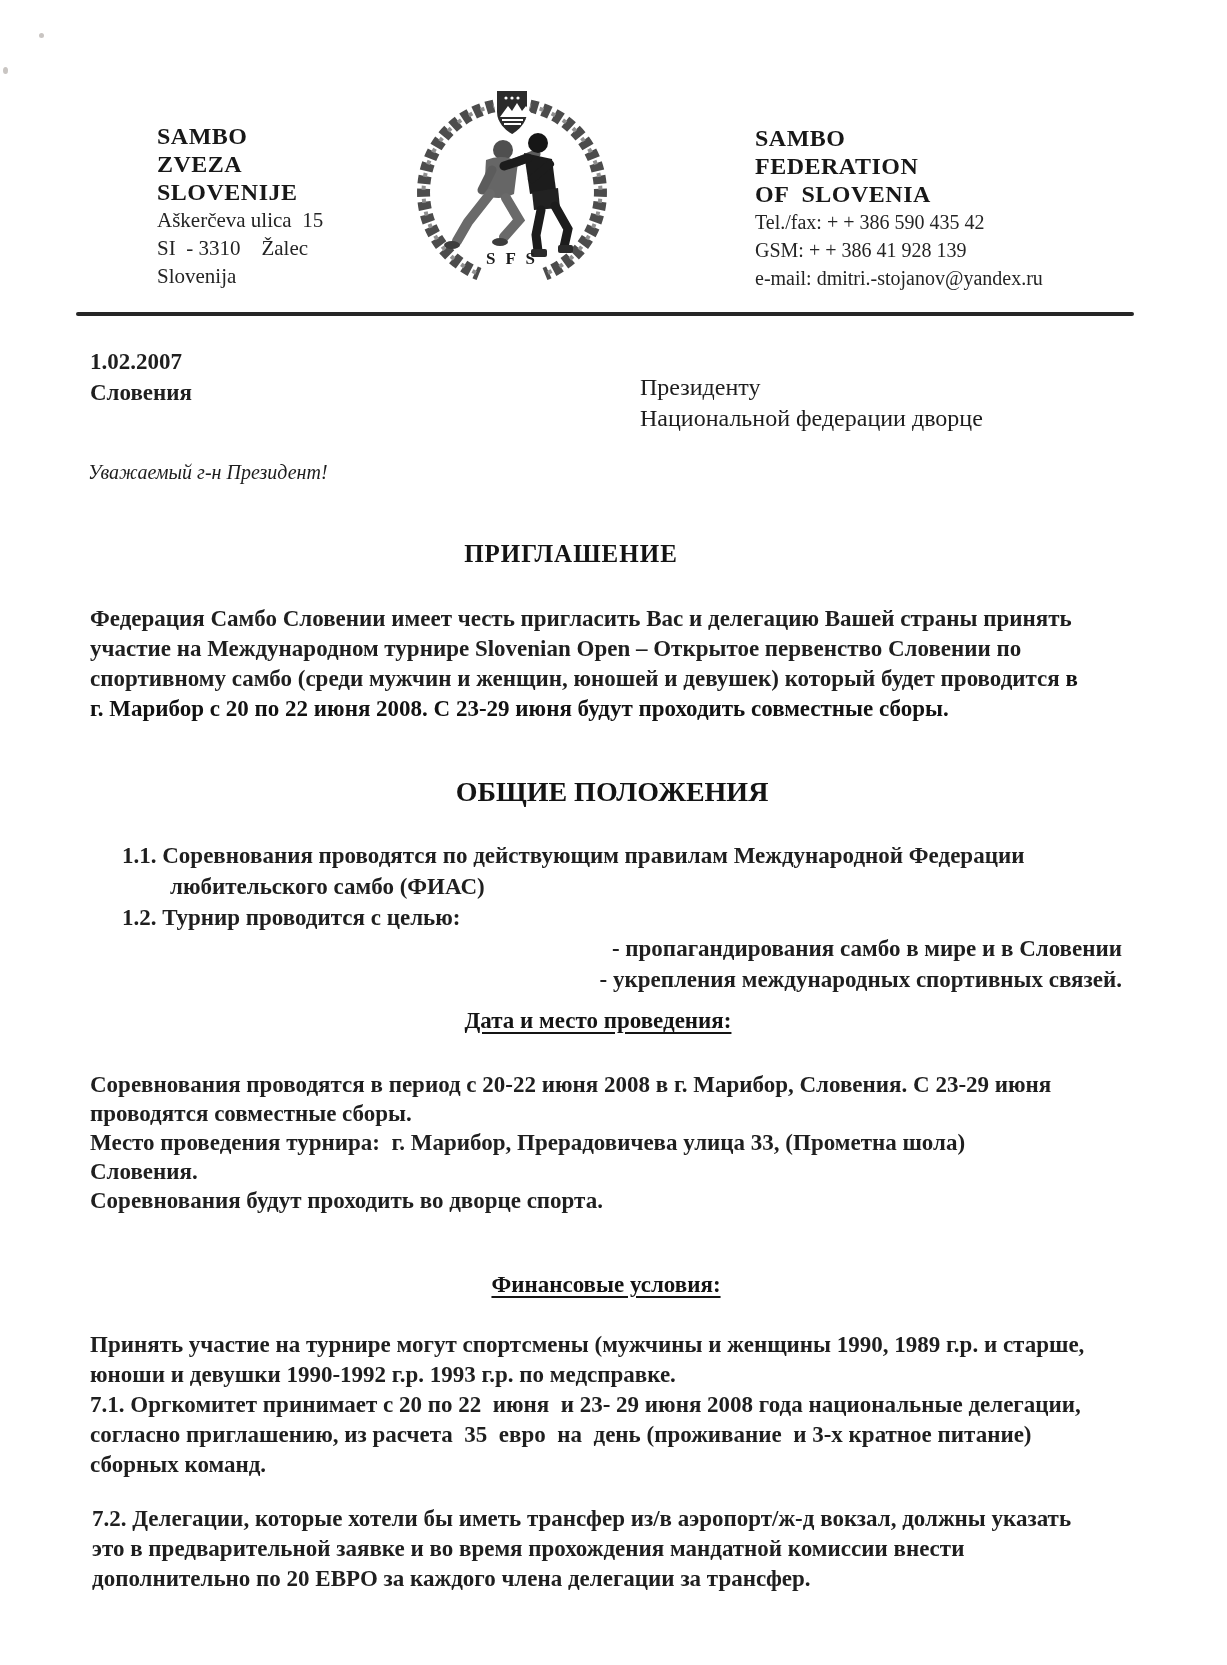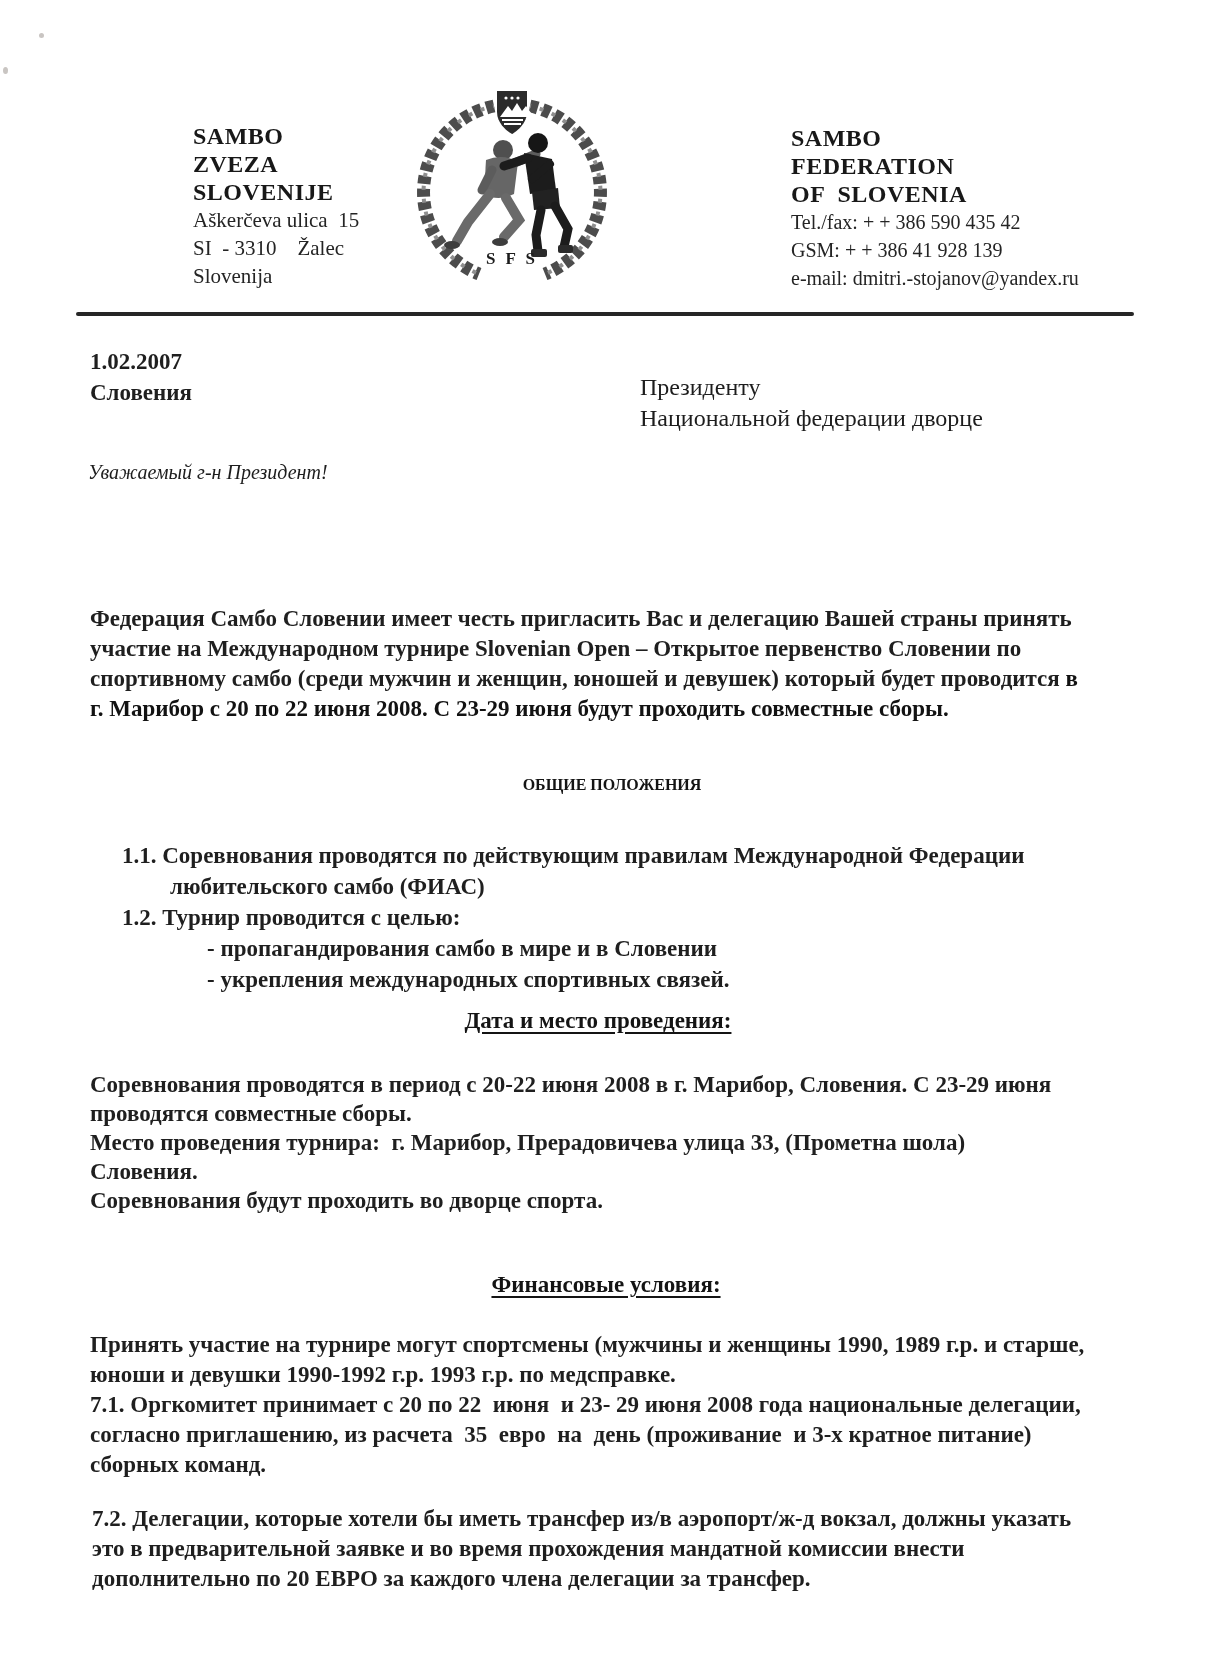--- a/index.html
+++ b/index.html
@@ -12,50 +12,50 @@
     color: #1d1d1d;
     overflow: hidden;
   }
   .abs { position: absolute; }
   .pre { white-space: pre-wrap; }
 
   
   .speck { position: absolute; background: #c9c5c2; border-radius: 50%; }
 
   
-  .org-block { line-height: 28px; margin-left: 36px; }
+  .org-block { line-height: 28px; }
   .org-name { font-weight: bold; font-size: 24px; letter-spacing: 0.5px; color: #181818; }
   .org-addr { font-size: 21px; color: #242424; }
   .org-contact { font-size: 20px; color: #242424; }
 
   .rule { position: absolute; left: 76px; top: 312px; width: 1058px; height: 4px;
           background: #262626; border-radius: 2px; }
 
   
   .date-block { left: 90px; top: 346px; font-size: 23px; line-height: 31px; }
   .addressee  { left: 640px; top: 372px; width: 500px; text-align: left;
                 font-size: 24px; line-height: 31px; }
 
   .greeting { left: 88px; top: 461px; font-size: 20px; font-style: italic; }
 
   .center-head { text-align: center; font-weight: bold; color: #141414; }
   .inv-title   { left: 0; top: 540px; width: 1142px; font-size: 25px; letter-spacing: 1px; }
-  .gen-title   { left: 0; top: 776px; width: 1224px; font-size: 16px; }
+  .gen-title   { left: 0; top: 776px; width: 1224px; font-size: 28px; }
   .sec-title   { font-size: 23px; margin-left: 20px; }
   .dp-title    { left: 0; top: 1008px; width: 1156px; }
   .fin-title   { left: 6px; top: 1272px; width: 1160px; }
   .underlined { text-decoration: underline; text-decoration-thickness: 2px; text-underline-offset: 4px; }
 
   .body-text { font-size: 23px; color: #1f1f1f; font-weight: bold; }
   .inv-body  { left: 90px; top: 604px; width: 990px; line-height: 30px; }
   .inv-body b { color: #121212; }
 
   .gen-list { left: 90px; top: 840px; width: 1000px; line-height: 31px; margin-left: 32px; }
   .hang { padding-left: 48px; text-indent: -48px; }
-  .goal { padding-left: 85px; }
+  .goal { padding-left: 85px; text-align: right; }
 
   .dp-paras  { left: 90px; top: 1070px; width: 985px; line-height: 29px; }
   .fin-paras { left: 90px; top: 1330px; width: 995px; line-height: 30px; }
   .fin-72    { left: 92px; top: 1504px; width: 990px; line-height: 30px; }
   p { margin: 0; }
 </style>
 </head>
 <body>
 
 <div class="page">
@@ -127,20 +127,21 @@
     <div class="pre">Словения</div>
   </div>
 
   <div class="abs addressee">
     <div class="pre">Президенту</div>
     <div class="pre">Национальной федерации дворце</div>
   </div>
 
   <div class="abs greeting pre">Уважаемый г-н Президент!</div>
 
+  <div class="abs center-head inv-title">ПРИГЛАШЕНИЕ</div>
 
   <div class="abs body-text inv-body">
     <span class="pre">Федерация Самбо Словении имеет честь пригласить Вас и делегацию Вашей страны принять участие на Международном турнире Slovenian Open – Открытое первенство Словении по спортивному самбо (среди мужчин и женщин, юношей и девушек) который будет проводится </span><b class="pre">в г. Марибор с 20 по 22 июня 2008. С 23-29 июня будут проходить совместные сборы.</b>
   </div>
 
   <div class="abs center-head gen-title">ОБЩИЕ ПОЛОЖЕНИЯ</div>
 
   <div class="abs body-text gen-list">
     <div class="hang pre"><span>1.1. </span><span>Соревнования проводятся по действующим правилам Международной Федерации любительского самбо (ФИАС)</span></div>
     <div class="hang pre"><span>1.2. </span><span>Турнир проводится с целью:</span></div>

